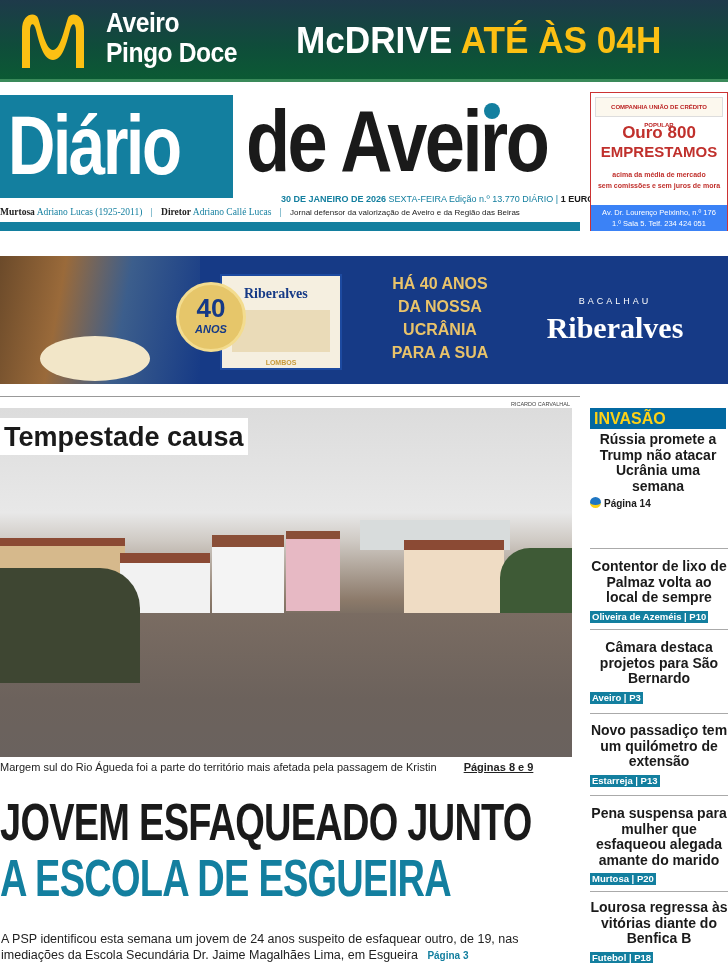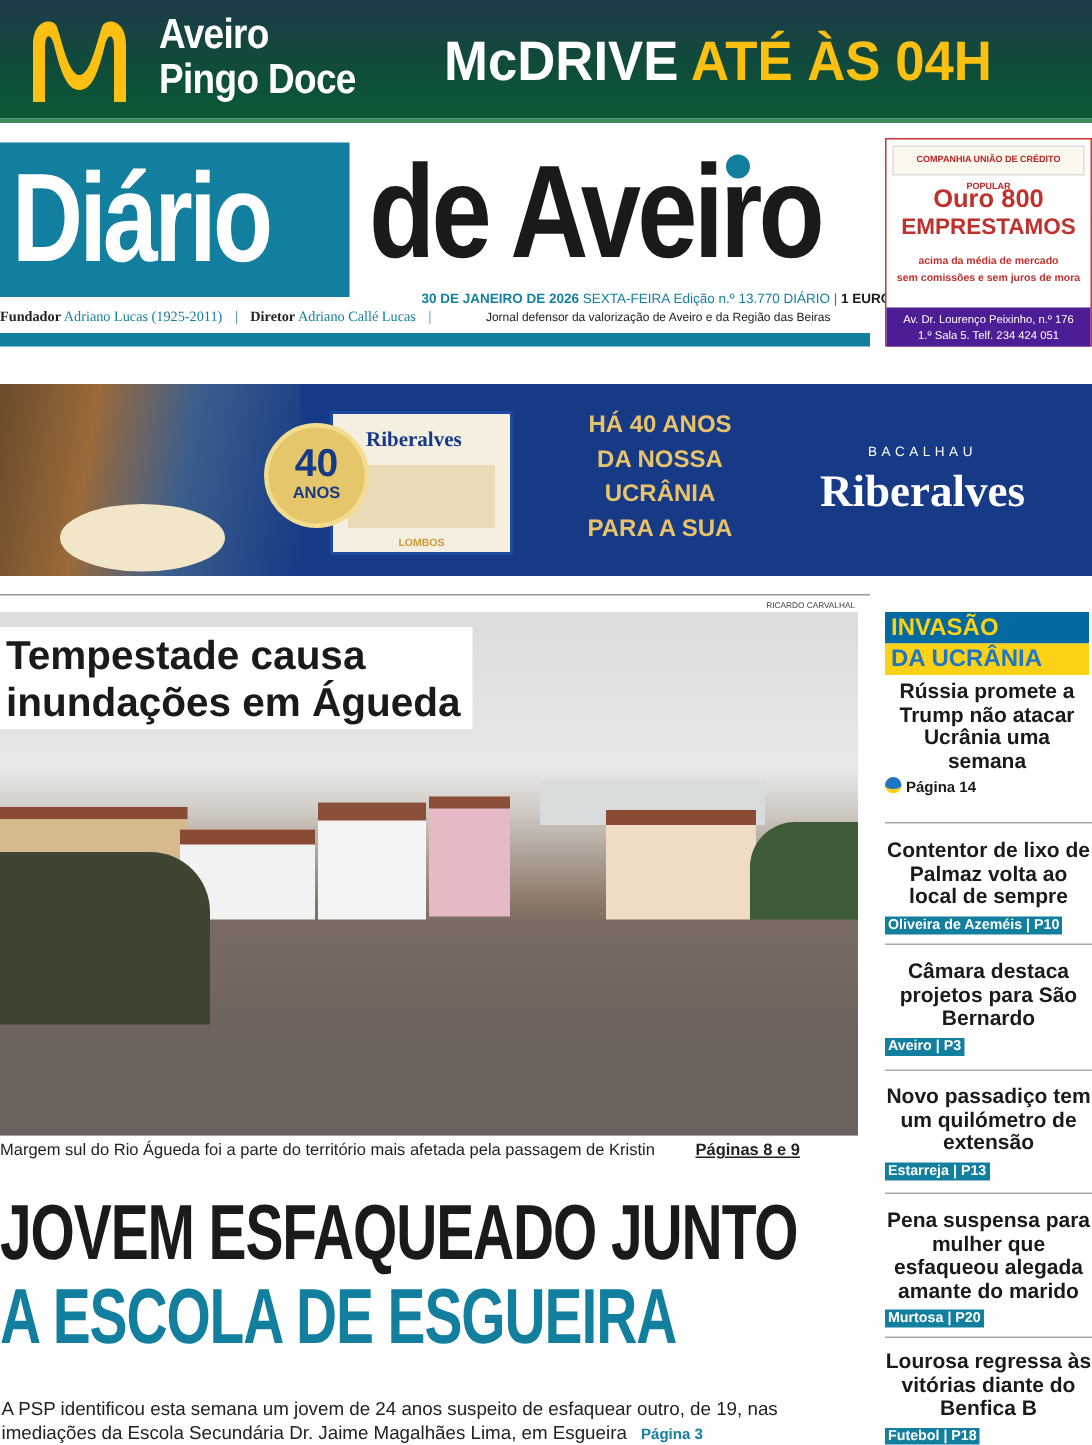--- a/index.html
+++ b/index.html
@@ -24,45 +24,45 @@
   .mast-de { position: absolute; left: 246px; top: 86px; font-size: 88px; font-weight: bold; color: #1a1a1a;
     letter-spacing: -3px; line-height: 110px; transform: scaleX(0.82); transform-origin: left; white-space: nowrap; }
   .mast-dot { position: absolute; left: 484px; top: 103px; width: 16px; height: 16px; border-radius: 50%; background: #137f9f; }
   .mast-dateline { position: absolute; left: 281px; top: 194px; font-size: 9px; color: #137f9f; white-space: nowrap; }
   .mast-dateline b { color: #137f9f; }
   .mast-dateline .price { color: #1a1a1a; font-weight: bold; }
   .mast-credits { position: absolute; left: 0; top: 207px; font-size: 9.5px; white-space: nowrap; font-family: "Liberation Serif", serif; color: #222; }
   .mast-credits .name { color: #137f9f; }
   .mast-credits b { font-weight: bold; }
   .mast-credits .sep { color: #137f9f; margin: 0 6px; }
-  .mast-credits .motto { font-family: "Liberation Sans", sans-serif; font-size: 8px; margin-left: 28px; }
+  .mast-credits .motto { font-family: "Liberation Sans", sans-serif; font-size: 8px; }
   .mast-rule { position: absolute; left: 0; top: 222px; width: 580px; height: 9px; background: #137f9f; }
 
   
   .ad-credit { position: absolute; left: 590px; top: 92px; width: 138px; height: 139px; border: 1px solid #c33; background: #fff; }
   .ad-credit .co { position: absolute; left: 4px; top: 4px; width: 128px; height: 20px; border: 1px solid #ddd;
     font-size: 6px; color: #b22; text-align: center; line-height: 18px; font-weight: bold; background: #fcf8ee; }
   .ad-credit .big { position: absolute; left: 0; width: 136px; text-align: center; color: #c0302c; font-weight: bold; }
   .ad-credit .l1 { top: 30px; font-size: 17px; }
   .ad-credit .l2 { top: 50px; font-size: 15px; }
   .ad-credit .sm { position: absolute; left: 0; width: 136px; text-align: center; color: #c0302c; font-size: 7px; font-weight: bold; }
   .ad-credit .s1 { top: 78px; }
   .ad-credit .s2 { top: 89px; }
-  .ad-credit .foot { position: absolute; left: 0; top: 112px; width: 136px; height: 26px; background: #4c1d95; color: #fff;
+  .ad-credit .foot { position: absolute; left: 0; top: 112px; width: 136px; height: 26px; background: #3b82f6; color: #fff;
     font-size: 7.5px; text-align: center; line-height: 11px; padding-top: 2px; }
 
   
   .ad-rib { position: absolute; left: 0; top: 256px; width: 728px; height: 128px; background: #163a86; overflow: hidden; }
   .ad-rib .photo { position: absolute; left: 0; top: 0; width: 200px; height: 128px;
     background: linear-gradient(100deg, #6b4a2a 0%, #9a6a3a 30%, #3c5e8c 60%, #163a86 100%); }
   .ad-rib .plate { position: absolute; left: 40px; top: 80px; width: 110px; height: 45px; border-radius: 50%; background: #f2e6c8; }
   .ad-rib .badge40 { position: absolute; left: 176px; top: 26px; width: 70px; height: 70px; border-radius: 50%;
     background: #e6c66a; border: 3px solid #f3dc8f; color: #163a86; text-align: center; font-weight: bold; }
   .ad-rib .badge40 .n { font-size: 26px; line-height: 30px; margin-top: 8px; }
-  .ad-rib .badge40 .t { font-size: 11px; }
+  .ad-rib .badge40 .t { font-size: 11px; font-style: italic; }
   .ad-rib .box { position: absolute; left: 220px; top: 18px; width: 122px; height: 96px; background: #f5efe0; border: 2px solid #1d4aa0; }
   .ad-rib .box .brand { position: absolute; left: 22px; top: 10px; color: #163a86; font-family: "Liberation Serif", serif; font-weight: bold; font-size: 14px; }
   .ad-rib .box .fish { position: absolute; left: 10px; top: 34px; width: 98px; height: 42px; background: #eadbb8; }
   .ad-rib .box .lombos { position: absolute; left: 0; bottom: 2px; width: 118px; text-align: center; font-size: 7px; color: #c89a3a; font-weight: bold; }
   .ad-rib .claim { position: absolute; left: 372px; top: 16px; width: 136px; text-align: center; color: #e9c36a; font-weight: bold;
     font-size: 16px; line-height: 23px; }
   .ad-rib .bac { position: absolute; left: 530px; top: 40px; width: 170px; text-align: center; color: #fff; font-size: 9px; letter-spacing: 3px; }
   .ad-rib .logo { position: absolute; left: 530px; top: 55px; width: 170px; text-align: center; color: #fff;
     font-family: "Liberation Serif", serif; font-weight: bold; font-size: 30px; }
 
@@ -131,21 +131,21 @@
 <div class="mast-dot"></div>
 <div class="mast-dateline">
   <b>30 DE JANEIRO DE 2026</b>
   <span>SEXTA-FEIRA</span>
   <span>Edição n.º 13.770</span>
   <span>DIÁRIO</span>
   <span>|</span>
   <span class="price">1 EURO</span>
 </div>
 <div class="mast-credits">
-  <b>Fundador</b>
+  <b>Murtosa</b>
   <span class="name">Adriano Lucas (1925-2011)</span>
   <span class="sep">|</span>
   <b>Diretor</b>
   <span class="name">Adriano Callé Lucas</span>
   <span class="sep">|</span>
   <span class="motto">Jornal defensor da valorização de Aveiro e da Região das Beiras</span>
 </div>
 <div class="mast-rule"></div>
 
 <div class="ad-credit">
@@ -192,37 +192,35 @@
     <div class="h2"></div>
     <div class="h3"></div>
   </div>
   <div class="h4"></div>
   <div class="trees2"></div>
   <div class="water"></div>
   <div class="trees"></div>
 </div>
 <div class="lead-title">
   <div>Tempestade causa</div>
-  <div class="l2">inundações em Águeda</div>
 </div>
 <div class="lead-caption">
   <span>Margem sul do Rio Águeda foi a parte do território mais afetada pela passagem de Kristin</span>
   <b>Páginas 8 e 9</b>
 </div>
 
 <div class="head1">JOVEM ESFAQUEADO JUNTO</div>
 <div class="head2">A ESCOLA DE ESGUEIRA</div>
 <div class="lede">
   <span>A PSP identificou esta semana um jovem de 24 anos suspeito de esfaquear outro, de 19, nas imediações da Escola Secundária Dr. Jaime Magalhães Lima, em Esgueira</span>
   <span class="page">Página 3</span>
 </div>
 
 <div class="ukr">
   <div class="blue">INVASÃO</div>
-  <div class="yellow">DA UCRÂNIA</div>
   <div class="side-title" style="margin-top:3px;">Rússia promete a Trump não atacar Ucrânia uma semana</div>
   <div class="side-page">
     <span class="tri"></span><span>Página 14</span>
   </div>
 </div>
 <div class="side-rule" style="top:548px;"></div>
 
 <div class="side" style="top:559px;">
   <div class="side-title">Contentor de lixo de Palmaz volta ao local de sempre</div>
   <span class="side-tag">Oliveira de Azeméis | P10</span>

